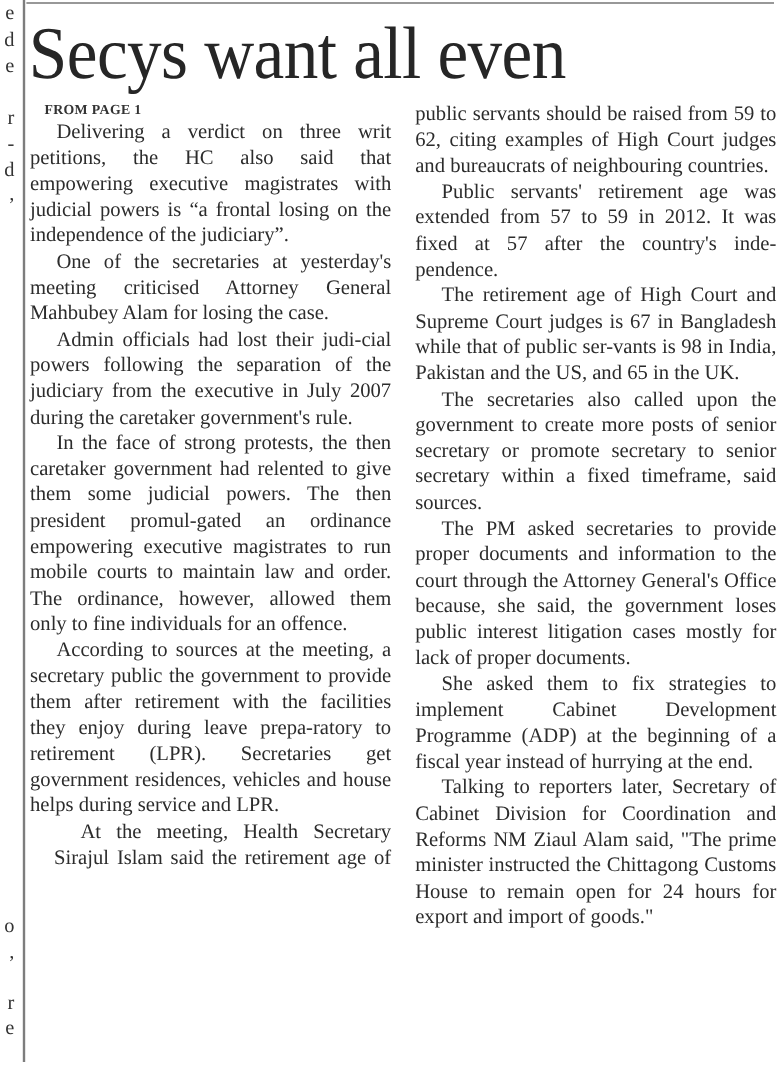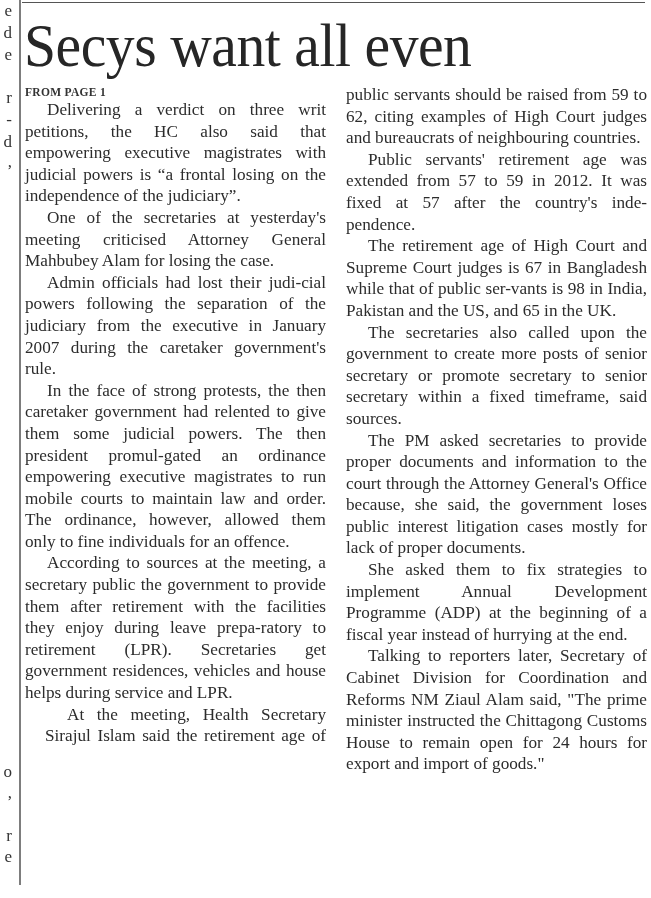--- a/index.html
+++ b/index.html
@@ -30,21 +30,21 @@
   .col {
     position: absolute; top: 84px;
     font-family: "Liberation Serif", serif;
     font-size: 17.2px; line-height: 21.6px; color: #2c2c2c;
     text-align: justify; hyphens: manual;
   }
   .col-left { left: 25px; width: 301px; }
   .col-right { left: 346px; width: 301px; }
   .kicker {
     font-size: 11.5px; line-height: 14px; font-weight: bold; letter-spacing: 0.3px;
-    color: #333; margin: 1px 0 0 0;
+    color: #333; margin: 1px 0 0 12px;
   }
   .col p { margin: 0; text-indent: 0; }
   .col p.indent { text-indent: 22px; }
   .col p.last-line-full { text-align-last: justify; margin-left: 20px; }
 </style>
 </head>
 <body>
 
 <div class="left-strip">
   <span style="top:2px">e</span>
@@ -62,27 +62,27 @@
 
 <div class="vrule"></div>
 <div class="hrule"></div>
 
 <h1 class="headline">Secys want all even</h1>
 
 <div class="col col-left">
   <div class="kicker">FROM PAGE 1</div>
   <p class="indent">Delivering a verdict on three writ petitions, the HC also said that empowering executive magistrates with judicial powers is “a frontal losing on the independence of the judiciary”.</p>
   <p class="indent">One of the secretaries at yesterday's meeting criticised Attorney General Mahbubey Alam for losing the case.</p>
-  <p class="indent">Admin officials had lost their judi-cial powers following the separation of the judiciary from the executive in January 2007 during the caretaker government's rule.</p>
+  <p class="indent">Admin officials had lost their judi-cial powers following the separation of the judiciary from the executive in July 2007 during the caretaker government's rule.</p>
   <p class="indent">In the face of strong protests, the then caretaker government had relented to give them some judicial powers. The then president promul-gated an ordinance empowering executive magistrates to run mobile courts to maintain law and order. The ordinance, however, allowed them only to fine individuals for an offence.</p>
   <p class="indent">According to sources at the meeting, a secretary public the government to provide them after retirement with the facilities they enjoy during leave prepa-ratory to retirement (LPR). Secretaries get government residences, vehicles and house helps during service and LPR.</p>
   <p class="indent last-line-full">At the meeting, Health Secretary Sirajul Islam said the retirement age of</p>
 </div>
 
 <div class="col col-right">
   <p>public servants should be raised from 59 to 62, citing examples of High Court judges and bureaucrats of neighbouring countries.</p>
   <p class="indent">Public servants' retirement age was extended from 57 to 59 in 2012. It was fixed at 57 after the country's inde-pendence.</p>
   <p class="indent">The retirement age of High Court and Supreme Court judges is 67 in Bangladesh while that of public ser-vants is 98 in India, Pakistan and the US, and 65 in the UK.</p>
   <p class="indent">The secretaries also called upon the government to create more posts of senior secretary or promote secretary to senior secretary within a fixed timeframe, said sources.</p>
   <p class="indent">The PM asked secretaries to provide proper documents and information to the court through the Attorney General's Office because, she said, the government loses public interest litigation cases mostly for lack of proper documents.</p>
-  <p class="indent">She asked them to fix strategies to implement Annual Development Programme (ADP) at the beginning of a fiscal year instead of hurrying at the end.</p>
+  <p class="indent">She asked them to fix strategies to implement Cabinet Development Programme (ADP) at the beginning of a fiscal year instead of hurrying at the end.</p>
   <p class="indent">Talking to reporters later, Secretary of Cabinet Division for Coordination and Reforms NM Ziaul Alam said, "The prime minister instructed the Chittagong Customs House to remain open for 24 hours for export and import of goods."</p>
 </div>
 
 </body></html>

